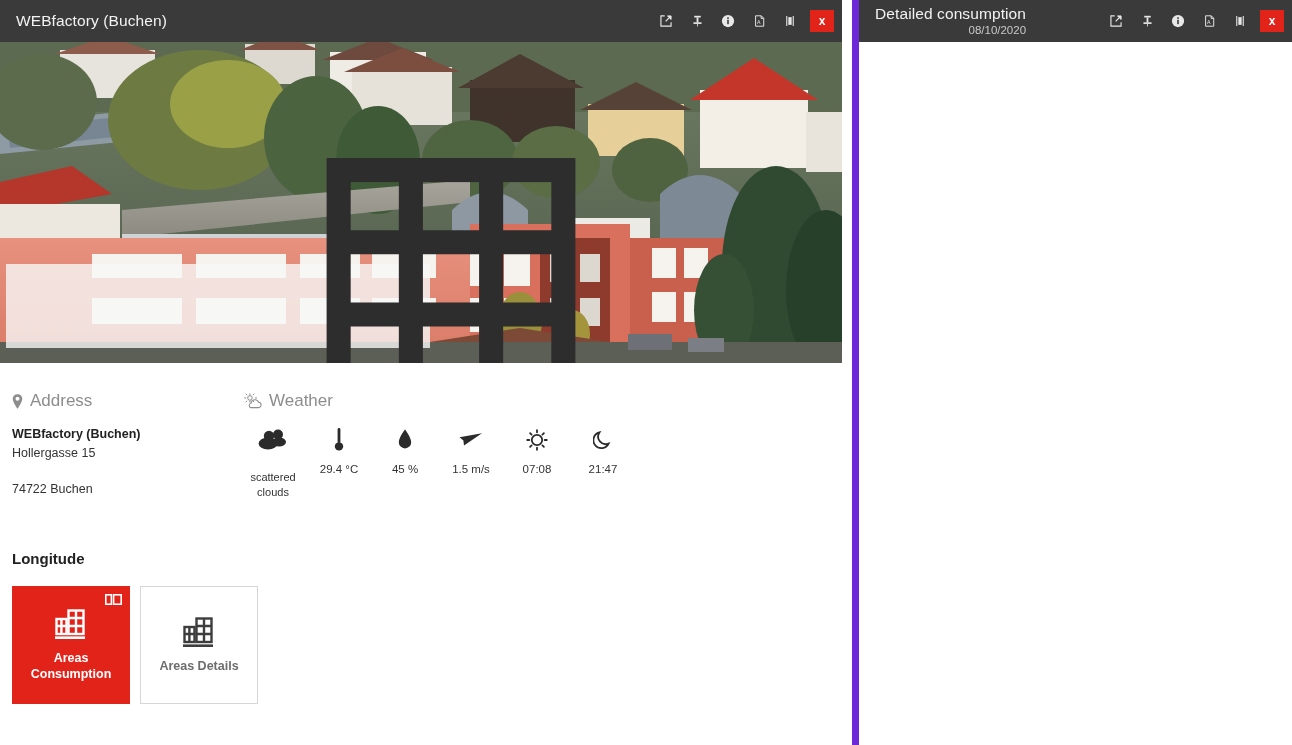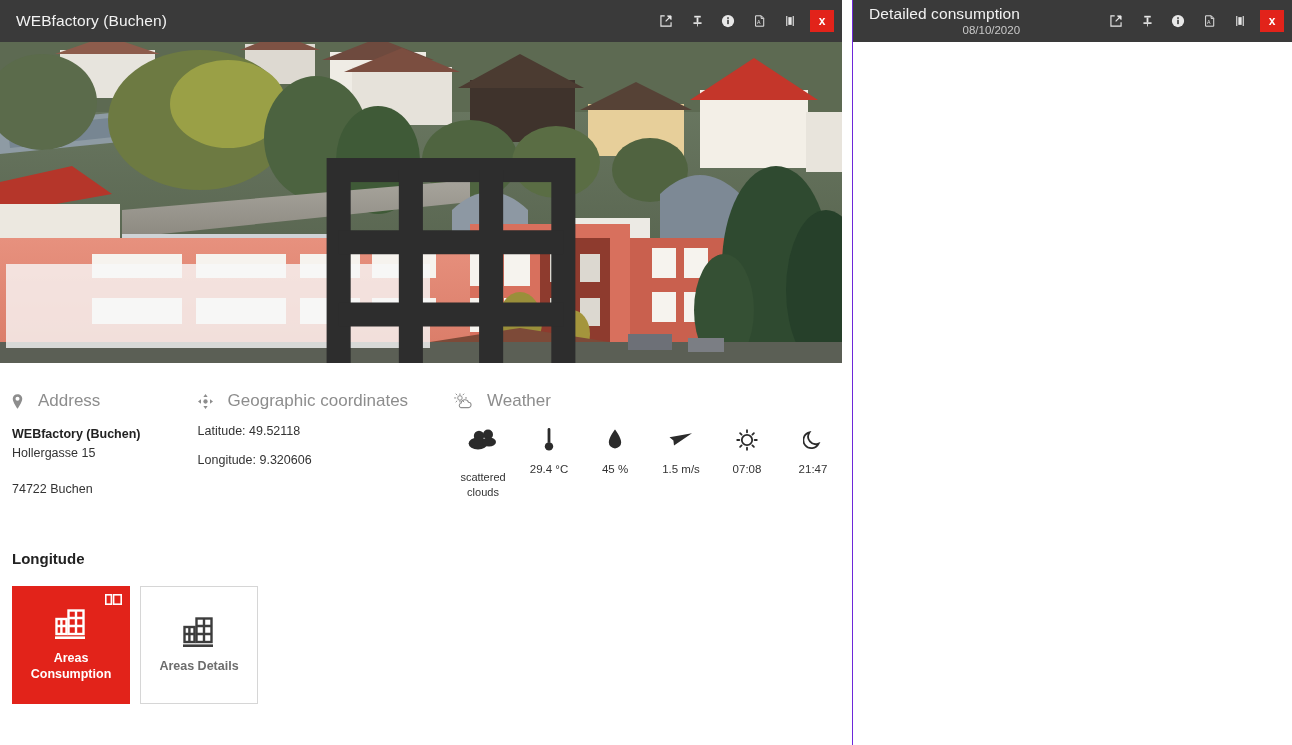--- a/index.html
+++ b/index.html
@@ -48,21 +48,21 @@
     display:flex; align-items:center; padding-left:24px; gap:26px;
   }
 
   
   .info-row { display:flex; padding:28px 0 0 0; }
   .info-col { }
   .info-col.address { width:224px; padding-left:12px; }
   .info-col.geo { width:270px; }
   .info-col.weather { flex:1 1 auto;margin-left:20px; }
   .info-head {
-    display:flex; align-items:center; gap:15px;
+    display:flex; align-items:center; gap:7px;
     font-size:17px; color:#8d8d8d; font-weight:400; margin-bottom:14px;
   }
   .info-head .ih-icon { color:#8d8d8d; display:flex; align-items:center; }
   .addr-name { font-size:12.5px; font-weight:700; color:#222; line-height:1.55; }
   .addr-line { font-size:12.5px; color:#333; line-height:1.55; }
   .addr-gap { height:16px; }
   .geo-line { font-size:12.5px; color:#333; line-height:1.0; margin-bottom:16px; }
 
   
   .weather-items { display:flex; align-items:flex-start; gap:8px; }
@@ -81,21 +81,21 @@
     cursor:pointer; user-select:none;
   }
   .tile.selected { background:#e2231a; color:#ffffff; border:1px solid #e2231a; }
   .tile.plain { background:#ffffff; color:#6d6d6d; border:1px solid #d6d6d6; }
   .tile .t-ico { margin-bottom:9px; display:flex; align-items:center; justify-content:center; }
   .tile .t-label { font-size:12.5px; text-align:center; line-height:1.28; font-weight:700; }
   .tile.selected .t-label { font-weight:700; }
   .tile-corner { position:absolute; top:7px; right:7px; display:flex; }
 
   
-  .right-widget { width:440px; flex:0 0 440px; border-left:1px solid #6d28d9; }
+  .right-widget { width:440px; flex:0 0 440px; border-left:7px solid #6d28d9; }
   .right-body { background:#ffffff; flex:1 1 auto; }
 </style>
 </head>
 <body>
 
 <div class="app">
 
   <div class="widget left-widget">
 
     <div class="widget-header">
@@ -293,33 +293,20 @@
               </svg>
             </span>
             <span>Address</span>
           </div>
           <div class="addr-name">WEBfactory (Buchen)</div>
           <div class="addr-line">Hollergasse 15</div>
           <div class="addr-gap"></div>
           <div class="addr-line">74722 Buchen</div>
         </div>
 
-        <div class="info-col geo">
-          <div class="info-head">
-            <span class="ih-icon">
-              <svg width="15" height="15" viewBox="0 0 16 16" fill="currentColor">
-                <circle cx="8" cy="8" r="2.3"></circle>
-                <path d="M8 0 5.7 3.2h4.6zM8 16l2.3-3.2H5.7zM0 8l3.2 2.3V5.7zM16 8l-3.2-2.3v4.6z"></path>
-              </svg>
-            </span>
-            <span>Geographic coordinates</span>
-          </div>
-          <div class="geo-line">Latitude: 49.52118</div>
-          <div class="geo-line">Longitude: 9.320606</div>
-        </div>
 
         <div class="info-col weather">
           <div class="info-head">
             <span class="ih-icon">
               <svg width="18" height="16" viewBox="0 0 20 16" fill="currentColor">
                 <g>
                   <circle cx="6.6" cy="4.6" r="2.5" fill="none" stroke="currentColor" stroke-width="1.1"></circle>
                   <path d="M6.6 0v1.4M6.6 7.8v1.4M2 4.6H.6M12.6 4.6h1.4M3.2 1.2 2.2.2M10 1.2 11 .2M3.2 8 2.2 9M10 8l1 1" stroke="currentColor" stroke-width="1.1" stroke-linecap="round"></path>
                 </g>
                 <path d="M7.6 15.4h8.2a3 3 0 0 0 .3-6 4.3 4.3 0 0 0-8.3 1 2.6 2.6 0 0 0-.2 5z" fill="none" stroke="currentColor" stroke-width="1.2"></path>

